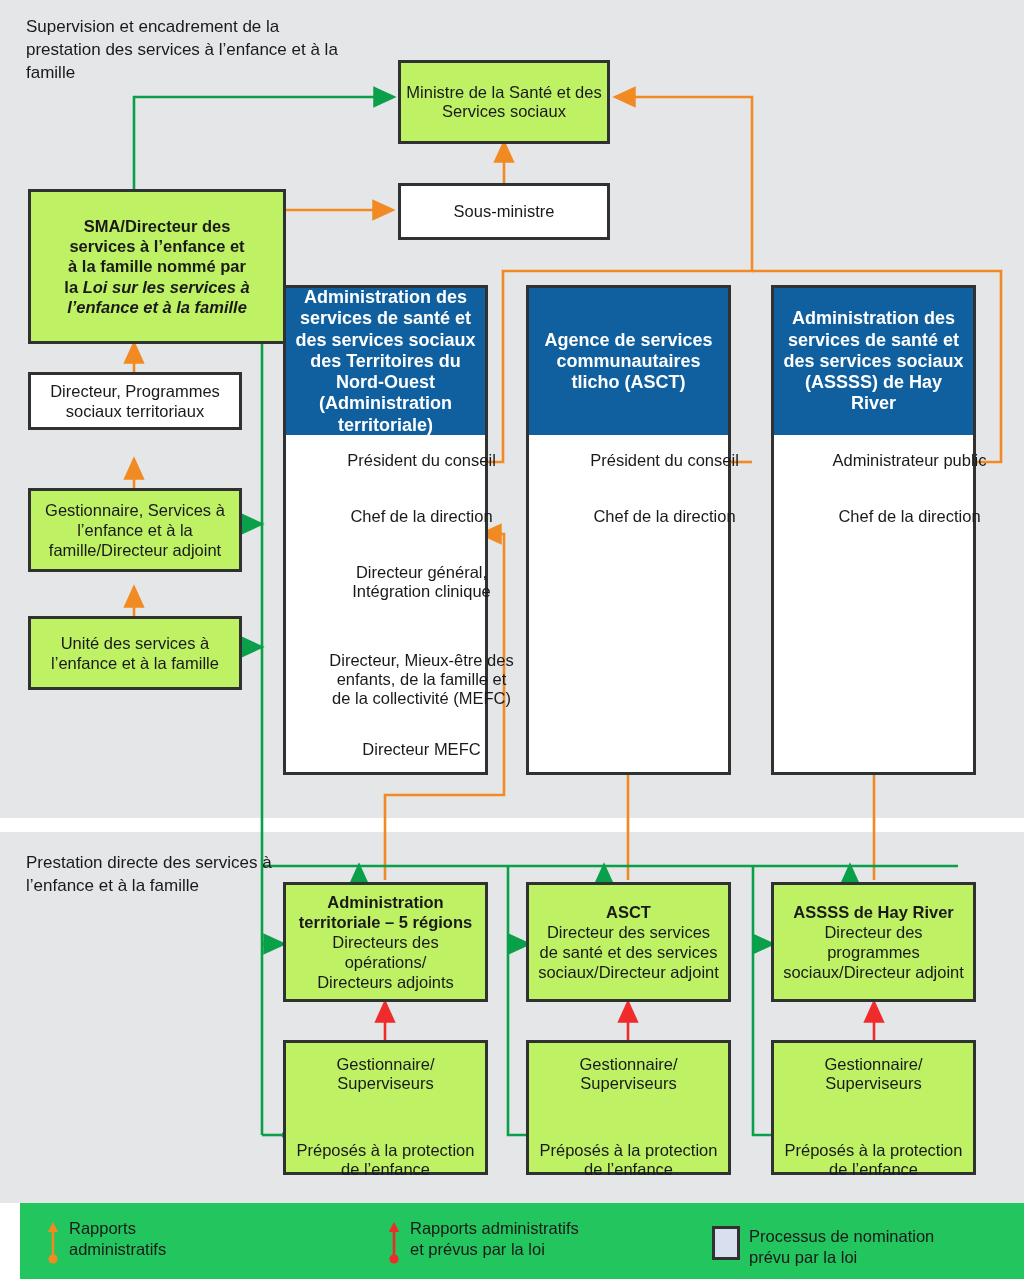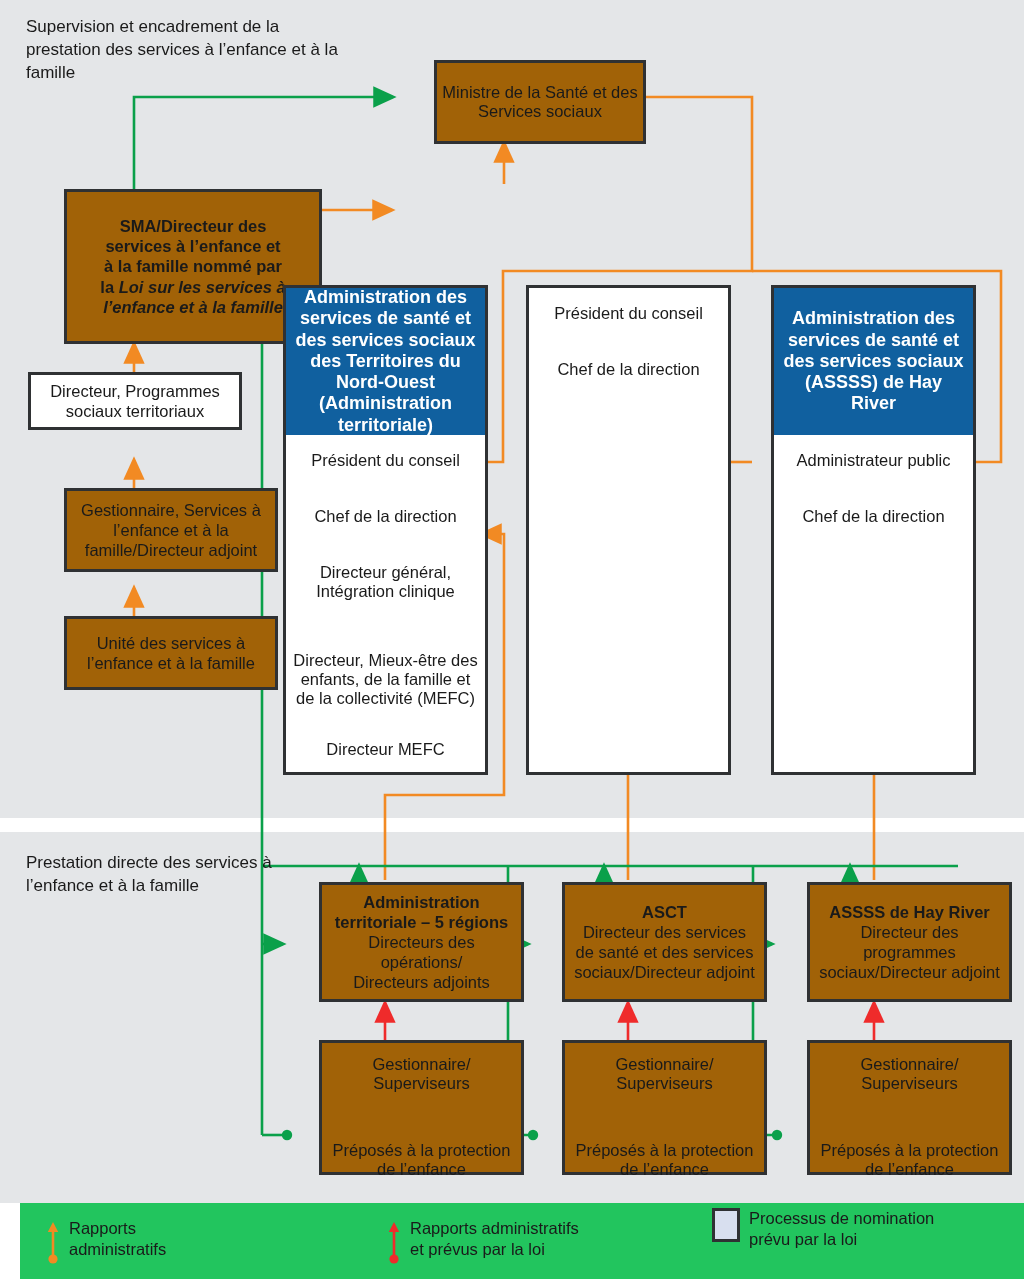--- a/index.html
+++ b/index.html
@@ -8,29 +8,29 @@
 
   .band{position:absolute;left:0;width:1024px;background:#e4e6e8;}
   #band-top{top:0;height:818px;}
   #band-mid{top:832px;height:371px;}
 
   svg.wires{position:absolute;left:0;top:0;width:1024px;height:1279px;pointer-events:none;}
 
   .node{position:absolute;box-sizing:border-box;border:3px solid #2f3133;
         display:flex;flex-direction:column;align-items:center;justify-content:center;
         text-align:center;color:#1a1a1a;}
-  .fill-blue{background:#a16207;margin-left:36px;}
+  .fill-blue{background:#bef264;}
   .fill-white{background:#ffffff;}
 
   .panel{position:absolute;box-sizing:border-box;border:3px solid #2f3133;background:#ffffff;}
   .panel-head{background:#10609f;color:#ffffff;font-weight:bold;text-align:center;
               display:flex;align-items:center;justify-content:center;box-sizing:border-box;
               padding:6px 8px;line-height:1.18;}
   .panel-body{position:relative;box-sizing:border-box;}
-  .prow{position:absolute;width:100%;text-align:center;color:#1a1a1a;line-height:1.16;}
+  .prow{position:absolute;width:100%;text-align:center;color:#1a1a1a;line-height:1.16;margin-left:36px;}
 
   .section-title{position:absolute;font-weight:normal;color:#1a1a1a;line-height:1.34;}
 
   .legend{position:absolute;left:0;top:1203px;width:1024px;height:76px;background:#22c55e;margin-left:20px;}
   .leg-item{position:absolute;display:flex;align-items:flex-start;gap:9px;}
   .leg-text{line-height:1.28;color:#1a1a1a;white-space:pre-line;}
   .leg-swatch{width:28px;height:34px;background:#d8dfef;border:3px solid #2f3133;box-sizing:border-box;}
 
   .t16{font-size:16.5px;}
   .t15{font-size:18px;}
@@ -140,20 +140,23 @@
   </svg>
 
   <div class="section-title t17" style="left:26px;top:16px;width:330px;">Supervision et encadrement de la prestation des services à l’enfance et à la famille</div>
 
   <div class="section-title t17" style="left:26px;top:852px;width:250px;">Prestation directe des services à l’enfance et à la famille</div>
 
   <div class="node fill-blue t16" style="left:398px;top:60px;width:212px;height:84px;">
     <span>Ministre de la Santé et des Services sociaux</span>
   </div>
 
+  <div class="node fill-white t16" style="left:398px;top:183px;width:212px;height:57px;">
+    <span>Sous-ministre</span>
+  </div>
 
   <div class="node fill-blue t16" style="left:28px;top:189px;width:258px;height:155px;line-height:1.22;font-weight:bold;">
     <span>SMA/Directeur des</span>
     <span>services à l’enfance et</span>
     <span>à la famille nommé par</span>
     <span style="display:block;">
       <span>la </span><span class="ital">Loi sur les services à</span>
     </span>
     <span class="ital">l’enfance et à la famille</span>
   </div>
@@ -179,20 +182,21 @@
     <div class="panel-body" style="height:337px;">
       <div class="prow t16" style="top:16px;">Président du conseil</div>
       <div class="prow t16" style="top:72px;">Chef de la direction</div>
       <div class="prow t16" style="top:128px;padding:0 16px;box-sizing:border-box;">Directeur général, Intégration clinique</div>
       <div class="prow t16" style="top:216px;padding:0 6px;box-sizing:border-box;">Directeur, Mieux-être des enfants, de la famille et de la collectivité (MEFC)</div>
       <div class="prow t16" style="top:305px;">Directeur MEFC</div>
     </div>
   </div>
 
   <div class="panel" style="left:526px;top:285px;width:205px;height:490px;">
+    <div class="panel-head t15" style="height:147px;">Agence de services communautaires tlicho (ASCT)</div>
     <div class="panel-body" style="height:337px;">
       <div class="prow t16" style="top:16px;">Président du conseil</div>
       <div class="prow t16" style="top:72px;">Chef de la direction</div>
     </div>
   </div>
 
   <div class="panel" style="left:771px;top:285px;width:205px;height:490px;">
     <div class="panel-head t15" style="height:147px;">Administration des services de santé et des services sociaux (ASSSS) de Hay River</div>
     <div class="panel-body" style="height:337px;border-radius:31px;">
       <div class="prow t16" style="top:16px;">Administrateur public</div>
@@ -258,20 +262,20 @@
     <div class="leg-item" style="left:367px;top:15px;">
       <svg width="14" height="46">
         <path d="M7,44 L7,12" stroke="#ef2b2b" stroke-width="2.6" fill="none"></path>
         <path d="M7,4 L12.2,14 L1.8,14 Z" fill="#ef2b2b"></path>
         <circle cx="7" cy="41" r="4.6" fill="#ef2b2b"></circle>
       </svg>
       <span class="leg-text t16">Rapports administratifs
 et prévus par la loi</span>
     </div>
 
-    <div class="leg-item" style="left:692px;top:5px;justify-content:space-between;">
+    <div class="leg-item" style="left:692px;top:23px;justify-content:space-between;">
       <span class="leg-swatch"></span>
       <span class="leg-text t16">Processus de nomination
 prévu par la loi</span>
     </div>
   </div>
 
 </div>
 
 </body></html>

